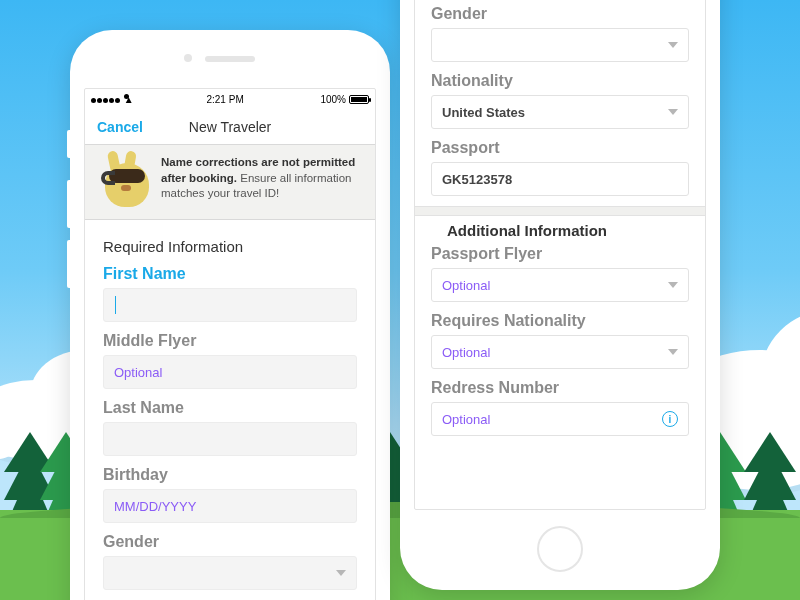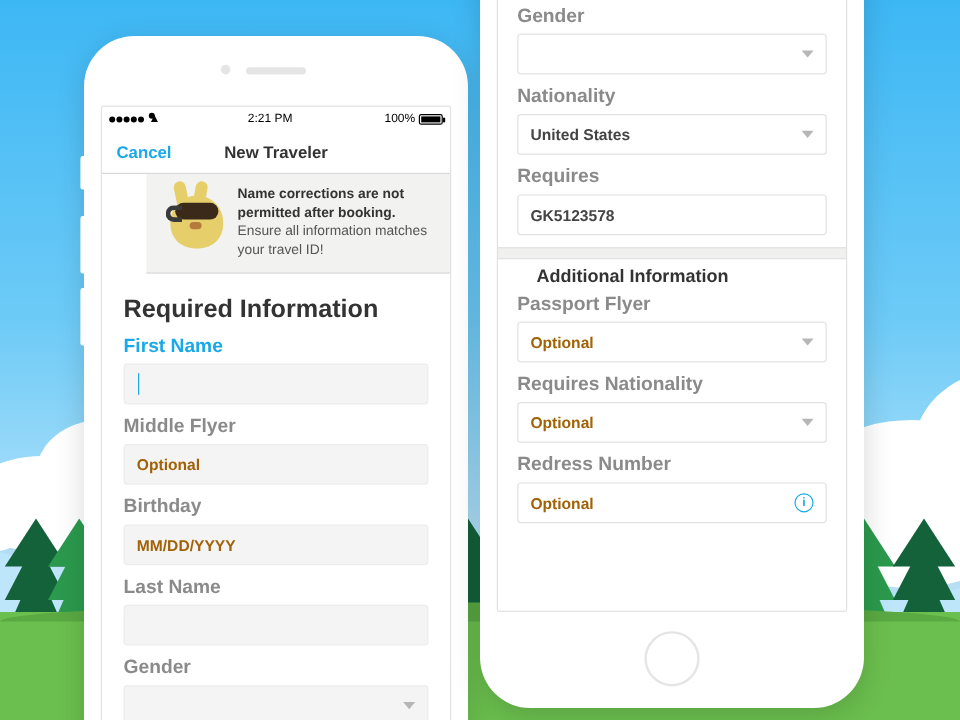--- a/index.html
+++ b/index.html
@@ -79,55 +79,55 @@
   .statusbar .right{display:flex;align-items:center;gap:3px;}
   .batt{display:inline-block;width:20px;height:9px;border:1px solid #000;border-radius:2px;position:relative;}
   .batt:after{content:"";position:absolute;right:-3px;top:2px;width:2px;height:4px;background:#000;border-radius:1px;}
   .batt i{display:block;margin:1px;height:5px;width:16px;background:#000;}
 
   
   .navbar{
     height:36px;border-bottom:1px solid #d9d9d9;display:flex;align-items:center;padding:0 12px;position:relative;
   }
   .navbar .cancel{color:#1aa9e8;font-size:14px;font-weight:700;}
-  .navbar .title{position:absolute;left:0;right:0;text-align:center;font-size:14px;font-weight:700;color:#333;}
+  .navbar .title{position:absolute;left:0;right:0;text-align:center;font-size:14px;font-weight:400;color:#333;}
 
   
   .banner{
     background:#f2f2f0;border-bottom:1px solid #d9d9d9;
-    display:flex;gap:10px;padding:10px 12px;margin-left:37px;
+    display:flex;gap:10px;padding:10px 12px;
   }
   .mascot{
     width:54px;height:54px;flex:0 0 54px;border-radius:4px;position:relative;
     background:#f2f2f0;
   }
   .mascot .body{position:absolute;left:8px;top:8px;width:44px;height:44px;background:#e6cf6a;border-radius:50% 50% 45% 45%;}
   .mascot .earL,.mascot .earR{position:absolute;top:-4px;width:10px;height:22px;background:#e6cf6a;border-radius:6px;}
   .mascot .earL{left:12px;transform:rotate(-12deg);} .mascot .earR{left:28px;transform:rotate(10deg);}
   .mascot .goggle{position:absolute;left:12px;top:14px;width:36px;height:14px;background:#3b2a1a;border-radius:8px;}
   .mascot .nose{position:absolute;left:24px;top:30px;width:10px;height:6px;background:#b57b3d;border-radius:4px;}
   .mascot .head{position:absolute;left:4px;top:16px;width:14px;height:14px;border:4px solid #3a3a3a;border-right:none;border-radius:10px 0 0 10px;}
   .banner .msg{font-size:11.5px;color:#555;line-height:1.35;}
   .banner .msg b{color:#333;}
 
   .content{ padding:4px 18px 18px; }
-  .section-title{ font-size:21px;font-weight:700;color:#333;margin:14px 0 10px; }
+  .section-title{ font-size:15px;font-weight:400;color:#333;margin:14px 0 10px; }
   .section-title.sub{ font-size:15px;font-weight:700;margin:6px 16px 6px; }
 
   .field{ margin-bottom:10px; }
   .field label{
     display:block;font-size:16px;font-weight:600;color:#8a8a8a;margin-bottom:5px;
   }
   .field.active label{ color:#1aa9e8;}
   .control{
     height:34px;background:#f4f4f4;border:1px solid #ececec;border-radius:3px;
     display:flex;align-items:center;padding:0 10px;font-size:13px;color:#333;position:relative;
   }
   .control.white{ background:#fff;border:1px solid #e2e2e2;}
-  .control .ph{ color:#a16207;font-weight:bold;}
+  .control .ph{ color:#8b5cf6;}
   .control .val{ color:#444;font-weight:700;}
   .control .cursor{display:inline-block;width:1px;height:18px;background:#1aa9e8;margin-left:1px;animation:blink 1s steps(1) infinite;}
   @keyframes blink{50%{opacity:0}}
   .chev{
     width:0;height:0;margin-left:auto;
     border-left:5px solid transparent;border-right:5px solid transparent;border-top:6px solid #b6b6b6;
   }
   .info-icon{
     margin-left:auto;width:16px;height:16px;border:1.5px solid #1aa9e8;border-radius:50%;
     display:flex;align-items:center;justify-content:center;color:#1aa9e8;font-size:10px;font-weight:700;
@@ -254,32 +254,32 @@
         </div>
 
         <div class="field">
           <label>Middle Flyer</label>
           <div class="control">
               <span class="ph">Optional</span>
             </div>
         </div>
 
         <div class="field">
+          <label>Last Name</label>
+          <div class="control"></div>
+        </div>
+
+        <div class="field">
           <label>Birthday</label>
           <div class="control">
               <span class="ph">MM/DD/YYYY</span>
             </div>
         </div>
 
         <div class="field">
-          <label>Last Name</label>
-          <div class="control"></div>
-        </div>
-
-        <div class="field">
           <label>Gender</label>
           <div class="control">
               <span class="chev"></span>
             </div>
         </div>
       </div>
     </div>
   </div>
 
   <div class="phone phoneR">
@@ -294,21 +294,21 @@
 
         <div class="field">
           <label>Nationality</label>
           <div class="control white">
               <span class="val">United States</span>
               <span class="chev"></span>
             </div>
         </div>
 
         <div class="field">
-          <label>Requires</label>
+          <label>Passport</label>
           <div class="control white">
               <span class="val">GK5123578</span>
             </div>
         </div>
 
         <div class="divider"></div>
         <div class="section-title sub">Additional Information</div>
 
         <div class="field">
           <label>Passport Flyer</label>

